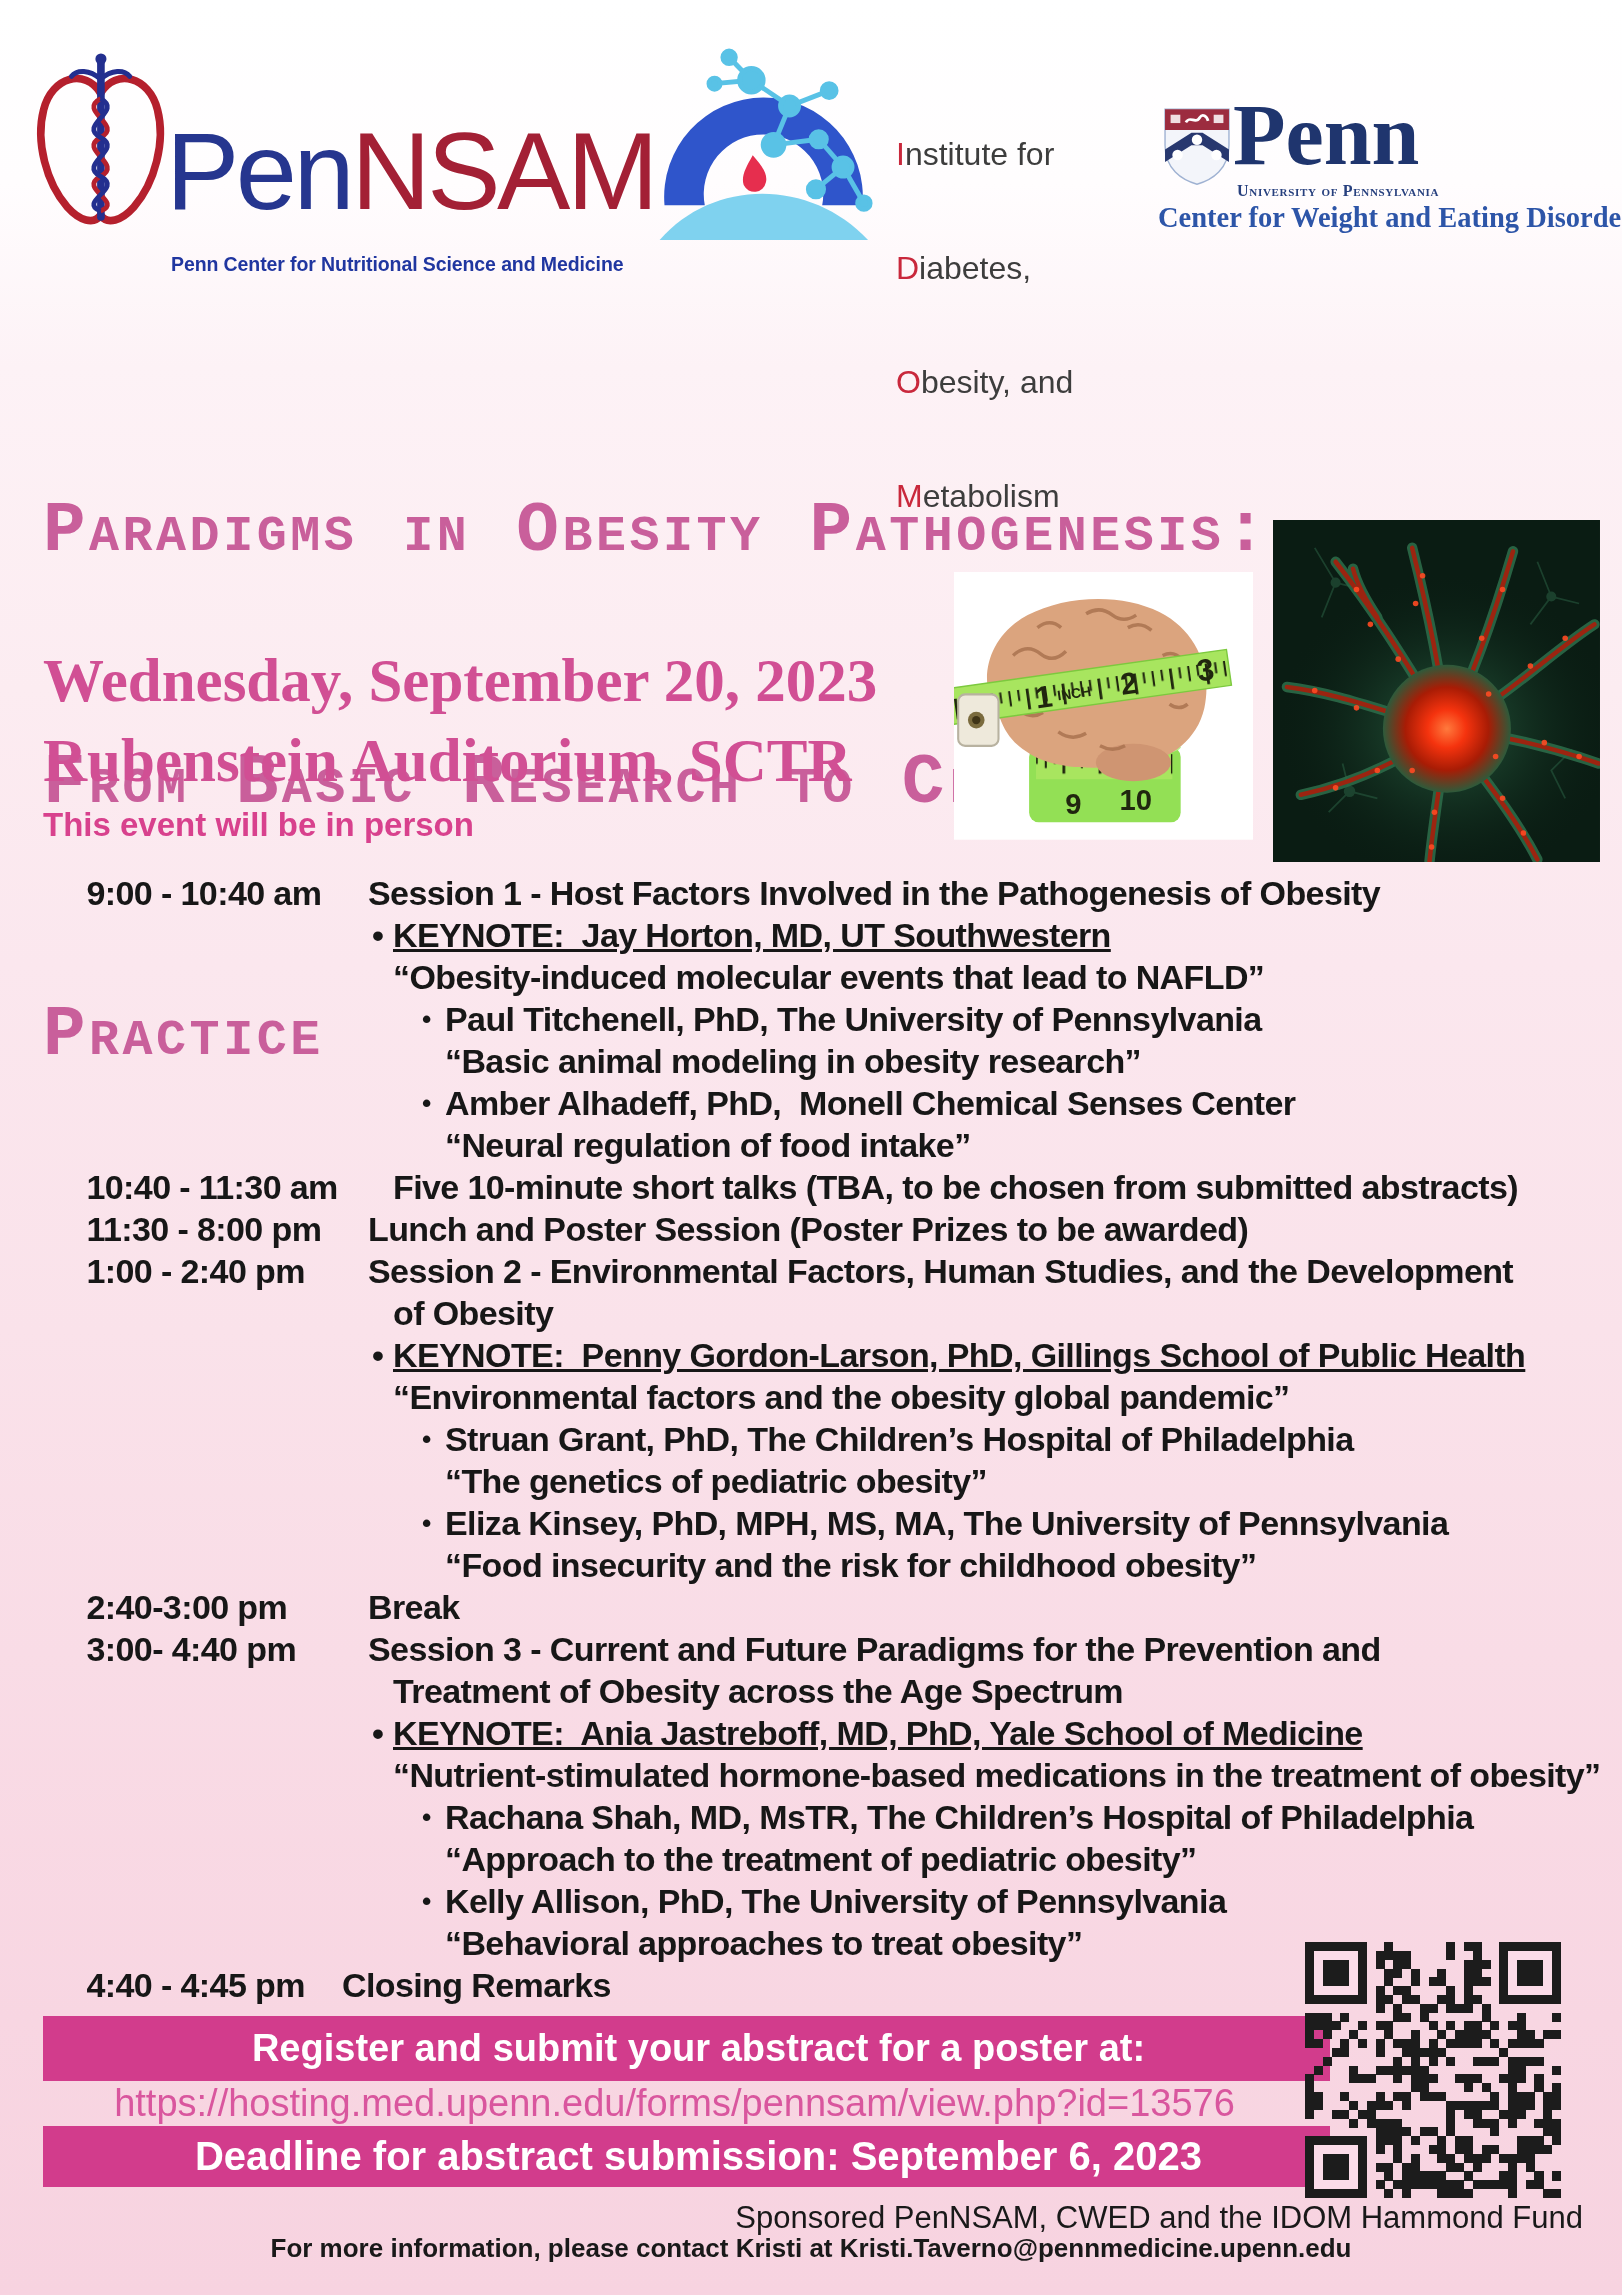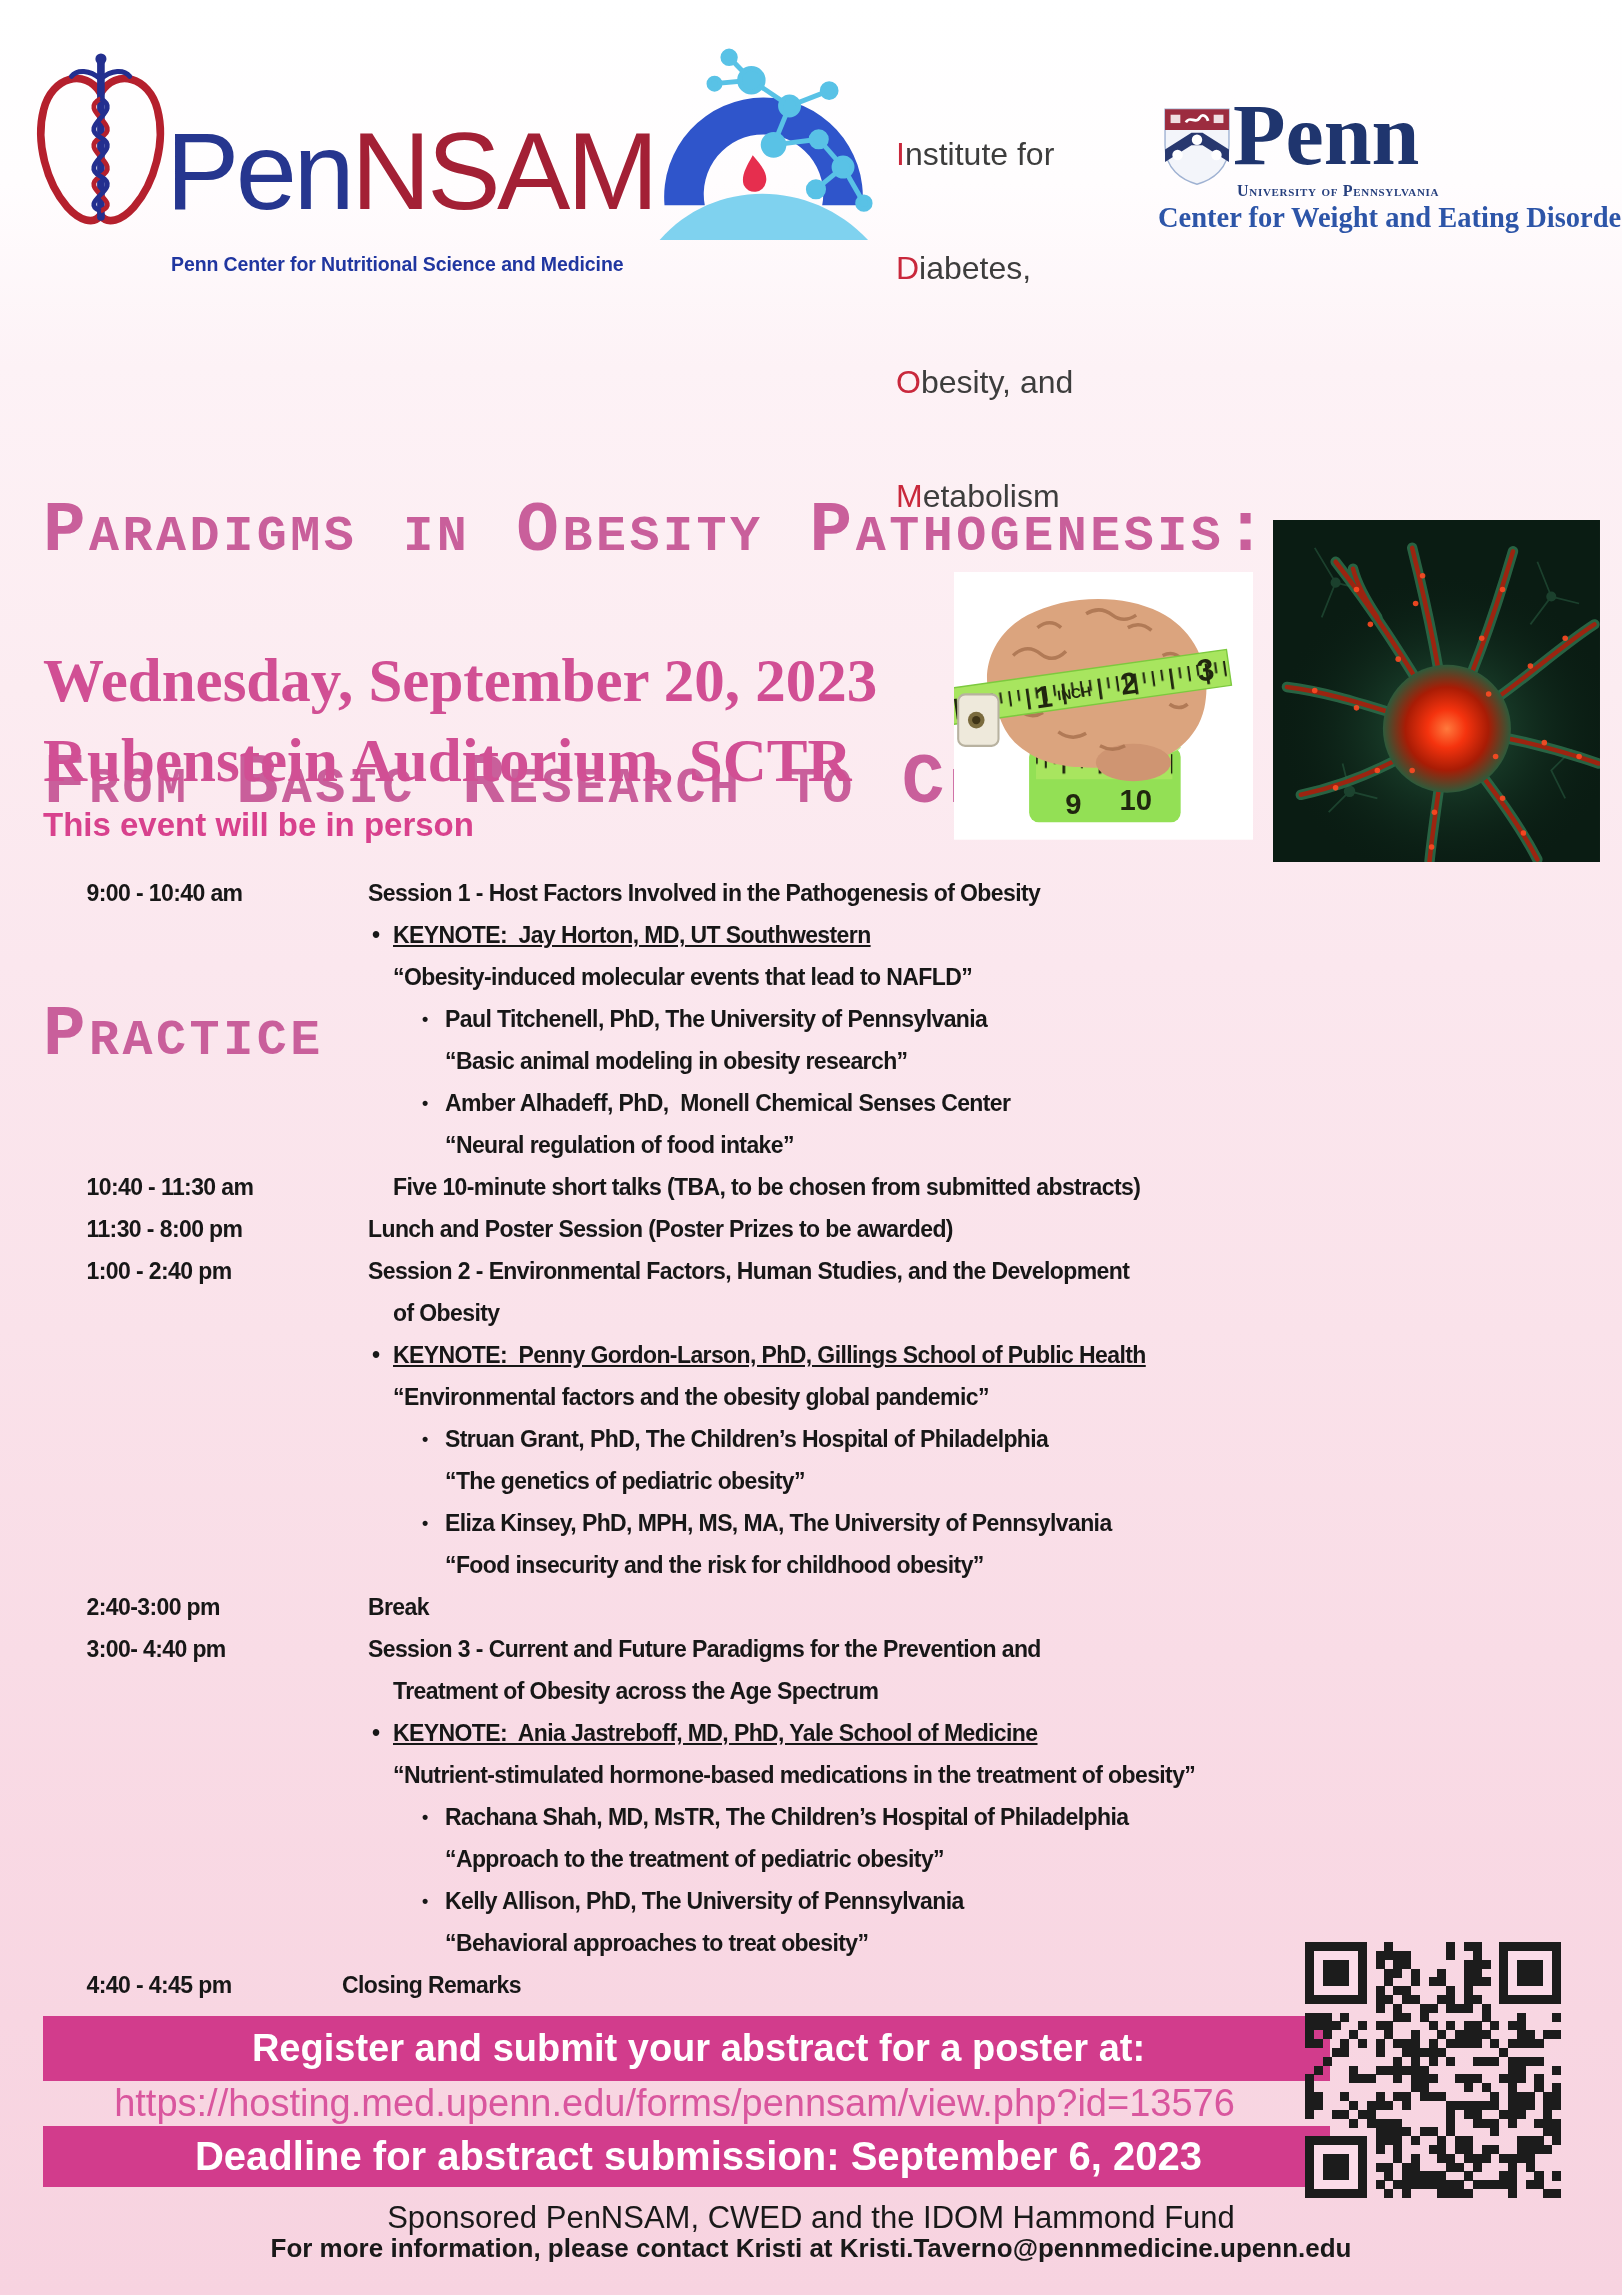--- a/index.html
+++ b/index.html
@@ -33,37 +33,37 @@
   .date1{left:43px;top:646px;font-family:"Liberation Serif",serif;font-weight:700;font-size:61px;color:#d14f94;white-space:pre;}
   .date2{left:43px;top:726px;font-family:"Liberation Serif",serif;font-weight:700;font-size:61px;color:#d14f94;white-space:pre;}
   .mode{left:43px;top:806px;font-family:Liberation Sans, sans-serif;font-weight:700;font-size:33px;color:#d8418d;white-space:pre;}
 
   
   .brainimg{left:954px;top:572px;width:299px;height:268px;}
   .neuronimg{left:1273px;top:520px;width:327px;height:342px;}
 
   
   .sched{left:83px;top:872px;width:1509px;color:#171717;}
-  .row{position:relative;height:42px;font-weight:700;font-size:23px;line-height:42px;letter-spacing:-0.6px;}
+  .row{position:relative;height:42px;font-weight:700;font-size:34px;line-height:42px;letter-spacing:-0.6px;}
   .row span{position:absolute;top:0;white-space:pre;}
   .t{left:3.5px;}
   .ia{left:285px;} .iaS{left:259px;} .ib{left:310px;} .ik{left:310px;text-decoration:underline;} .ic{left:362px;} .id{left:362px;}
   .ik::before{content:"•";position:absolute;left:-21px;}
   .ic::before{content:"•";position:absolute;left:-23px;font-size:0.78em;}
 
   
   .banner{left:43px;width:1263px;background:#d23c8c;color:#ffffff;text-align:center;padding-left:24px;}
   .banner1{top:2016px;height:65px;font-weight:700;font-size:38px;line-height:65px;white-space:pre;}
   .urlrow{left:43px;top:2081px;width:1263px;height:45px;text-align:center;font-weight:400;font-size:38px;line-height:45px;color:#d9569e;white-space:pre;}
   .banner2{top:2126px;height:61px;font-weight:700;font-size:40px;line-height:61px;white-space:pre;}
   .qr{left:1305px;top:1942px;width:256px;height:256px;}
 
   
   .footer{left:39px;top:2202px;width:1544px;text-align:center;color:#191919;}
-  .sponsored{font-size:31px;font-weight:400;line-height:32px;white-space:pre;}
+  .sponsored{font-size:31px;font-weight:400;line-height:32px;white-space:pre;text-align:right;}
   .contact{font-size:26px;font-weight:700;line-height:28px;white-space:pre;}
 </style>
 </head>
 <body>
 
 <div id="page">
 
   <div class="abs pennsam">
     <svg viewBox="0 0 215 265">
       <path d="M104,62 C82,26 34,38 22,86 C10,132 26,192 56,226 C74,246 94,252 104,238" fill="none" stroke="#b5202d" stroke-width="11" stroke-linecap="round"></path>

